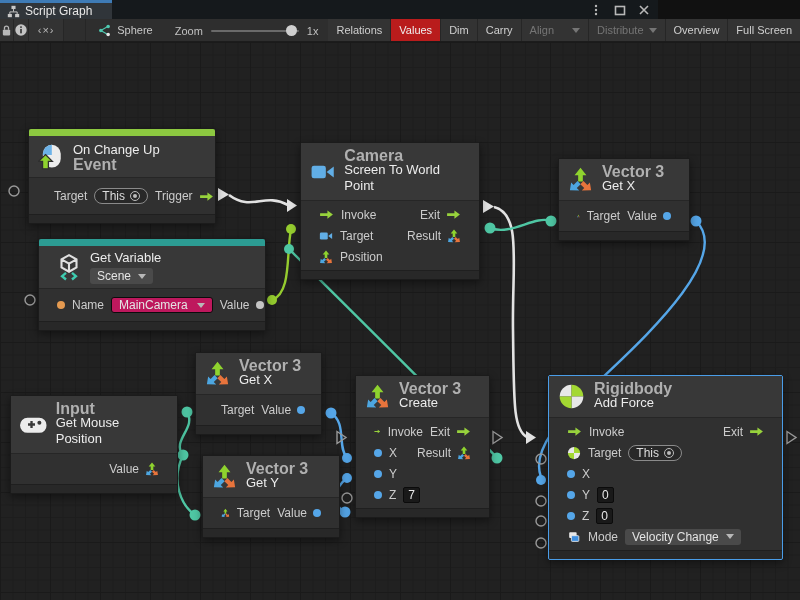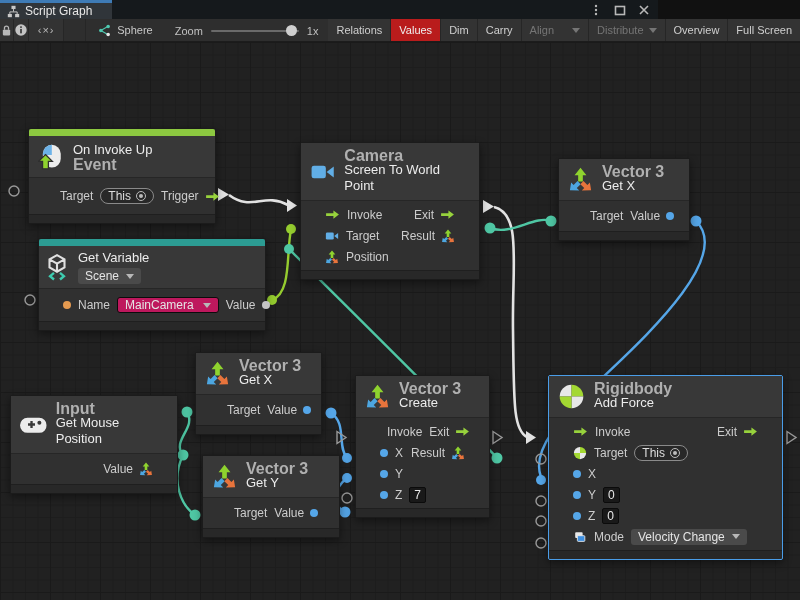--- a/index.html
+++ b/index.html
@@ -39,21 +39,21 @@
 
   
   .node { position:absolute; background:#303030; border:1px solid #1b1b1b; border-radius:2px; box-shadow:0 3px 8px rgba(0,0,0,.45); }
   .node.selected { border:1px solid #4a9de8; }
   .colorbar { height:7px; border-radius:2px 2px 0 0; }
   .nheader { display:flex; align-items:center; gap:9px; padding:6px 9px; background:#383838; }
   .ntitles { display:flex; flex-direction:column; justify-content:center; }
   .ntitle { font-size:13px; color:#ececec; line-height:16px; }
   .nsub { font-size:16px; color:#b0b0b0; line-height:13px;font-weight:bold; }
   .nbody { border-top:1px solid #262626; padding:3px 0; }
-  .nrow { display:flex; align-items:center; gap:7px; height:21px; padding:0 24px; font-size:12px; color:#cccccc; }
+  .nrow { display:flex; align-items:center; gap:7px; height:21px; padding:0 18px; font-size:12px; color:#cccccc; }
   .nrow .right { margin-left:auto; display:flex; align-items:center; gap:6px; }
   .nfooter { height:9px; background:#282828; border-top:1px solid #1f1f1f; border-radius:0 0 2px 2px; }
 
   .dot { width:8px; height:8px; border-radius:50%; flex:0 0 auto; }
   .dot.blue { background:#55a6e8; }
   .dot.orange { background:#e59a50; }
   .dot.white { background:#c4c4c4; }
 
   .pill { display:inline-flex; align-items:center; gap:5px; border:1px solid #8a8a8a; border-radius:9px; padding:0 7px; height:16px; color:#dddddd; font-size:12px; background:rgba(0,0,0,.15); }
   .pin-dot { width:10px; height:10px; border:1px solid #bbbbbb; border-radius:50%; display:flex; align-items:center; justify-content:center; }
@@ -256,21 +256,21 @@
   <polygon points="787,431.5 796,437.5 787,443.5" fill="none" stroke="#9a9a9a" stroke-width="1.4"></polygon>
 </svg>
 
 <div class="node" style="left:28px;top:128px;width:188px">
   <div class="colorbar" style="background:#8cc840"></div>
   <div class="nheader">
     <svg width="26" height="26" viewBox="0 0 16 16">
         <use href="#mouse-icon"></use>
       </svg>
     <div class="ntitles">
-      <span class="ntitle">On Invoke Up</span>
+      <span class="ntitle">On Change Up</span>
       <span class="nsub">Event</span>
     </div>
   </div>
   <div class="nbody">
     <div class="nrow" style="height:30px">
       <svg width="15" height="15">
           <use href="#cube-icon"></use>
         </svg>
       <span>Target</span>
       <span class="pill">
@@ -285,21 +285,21 @@
             <use href="#arrow-flow"></use>
           </svg>
       </span>
     </div>
   </div>
   <div class="nfooter"></div>
 </div>
 
 <div class="node" style="left:38px;top:238px;width:228px">
   <div class="colorbar" style="background:#2c9c93"></div>
-  <div class="nheader" style="padding:4px 6px">
+  <div class="nheader" style="padding:4px 18px">
     <svg width="24" height="27" viewBox="0 0 16 18">
         <use href="#gv-icon"></use>
       </svg>
     <div class="ntitles" style="gap:2px">
       <span class="ntitle">Get Variable</span>
       <span class="dd" style="align-self:flex-start">
         <span>Scene</span>
         <span class="caret"></span>
       </span>
     </div>

